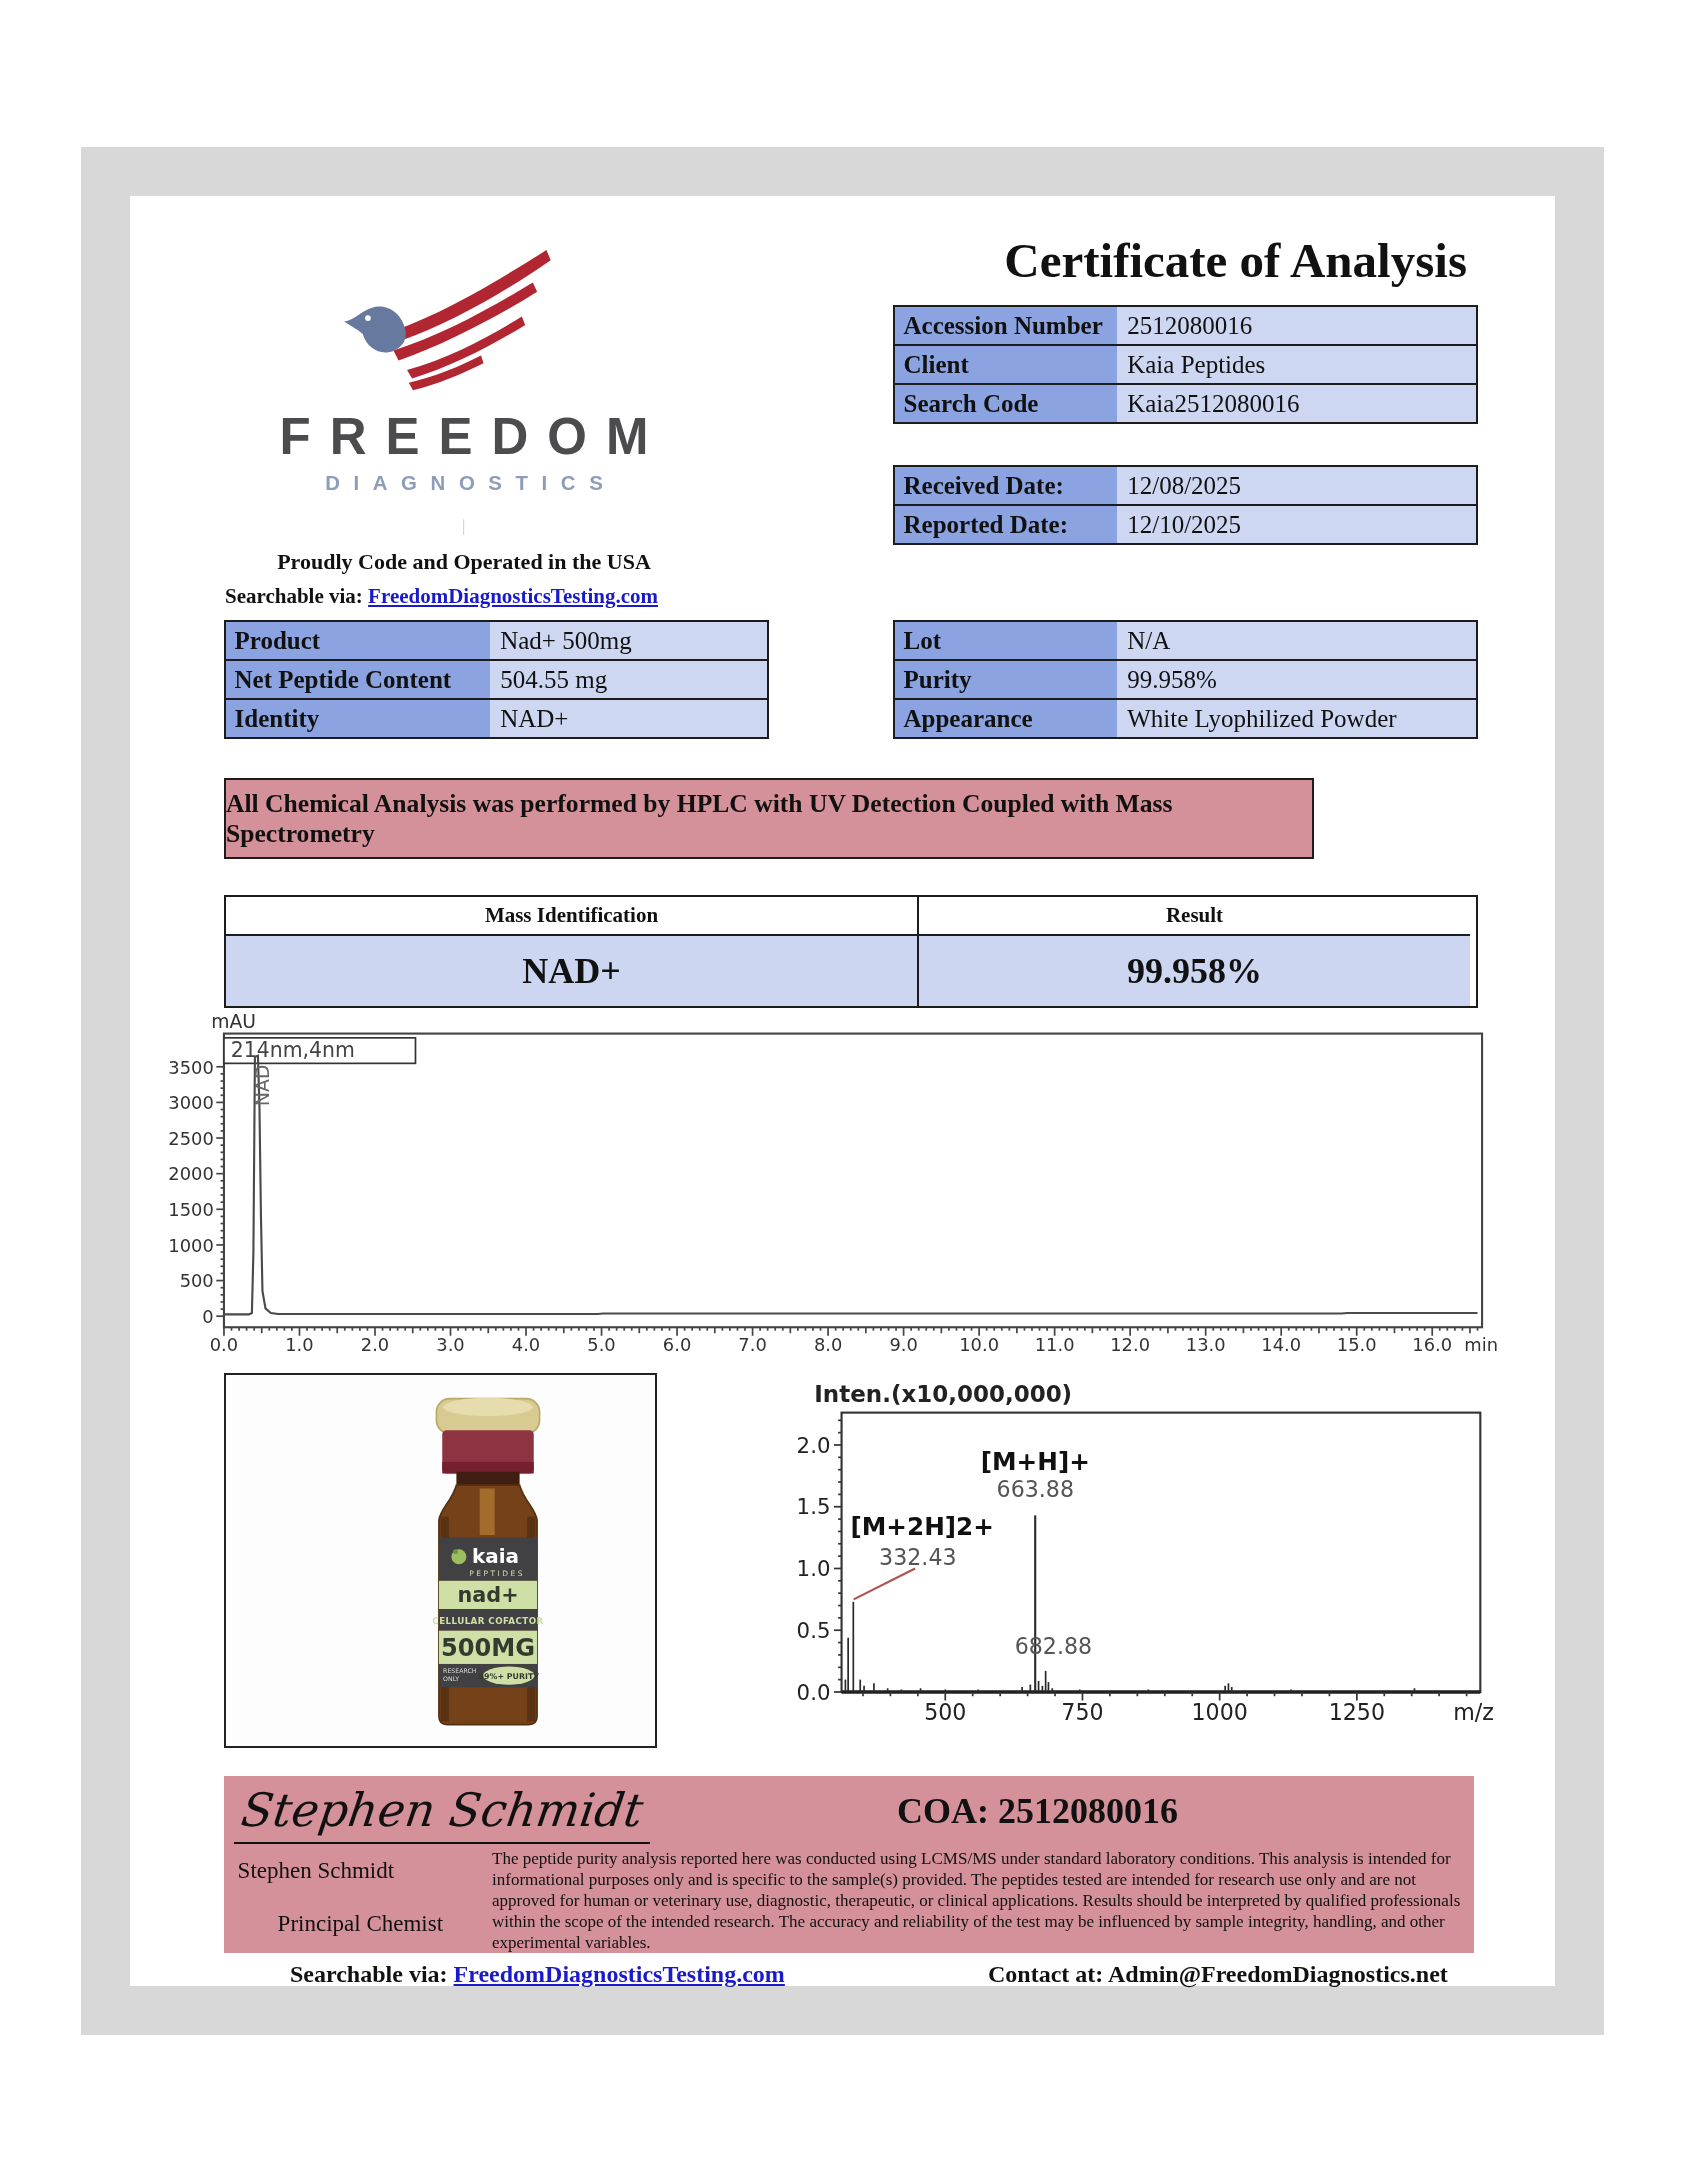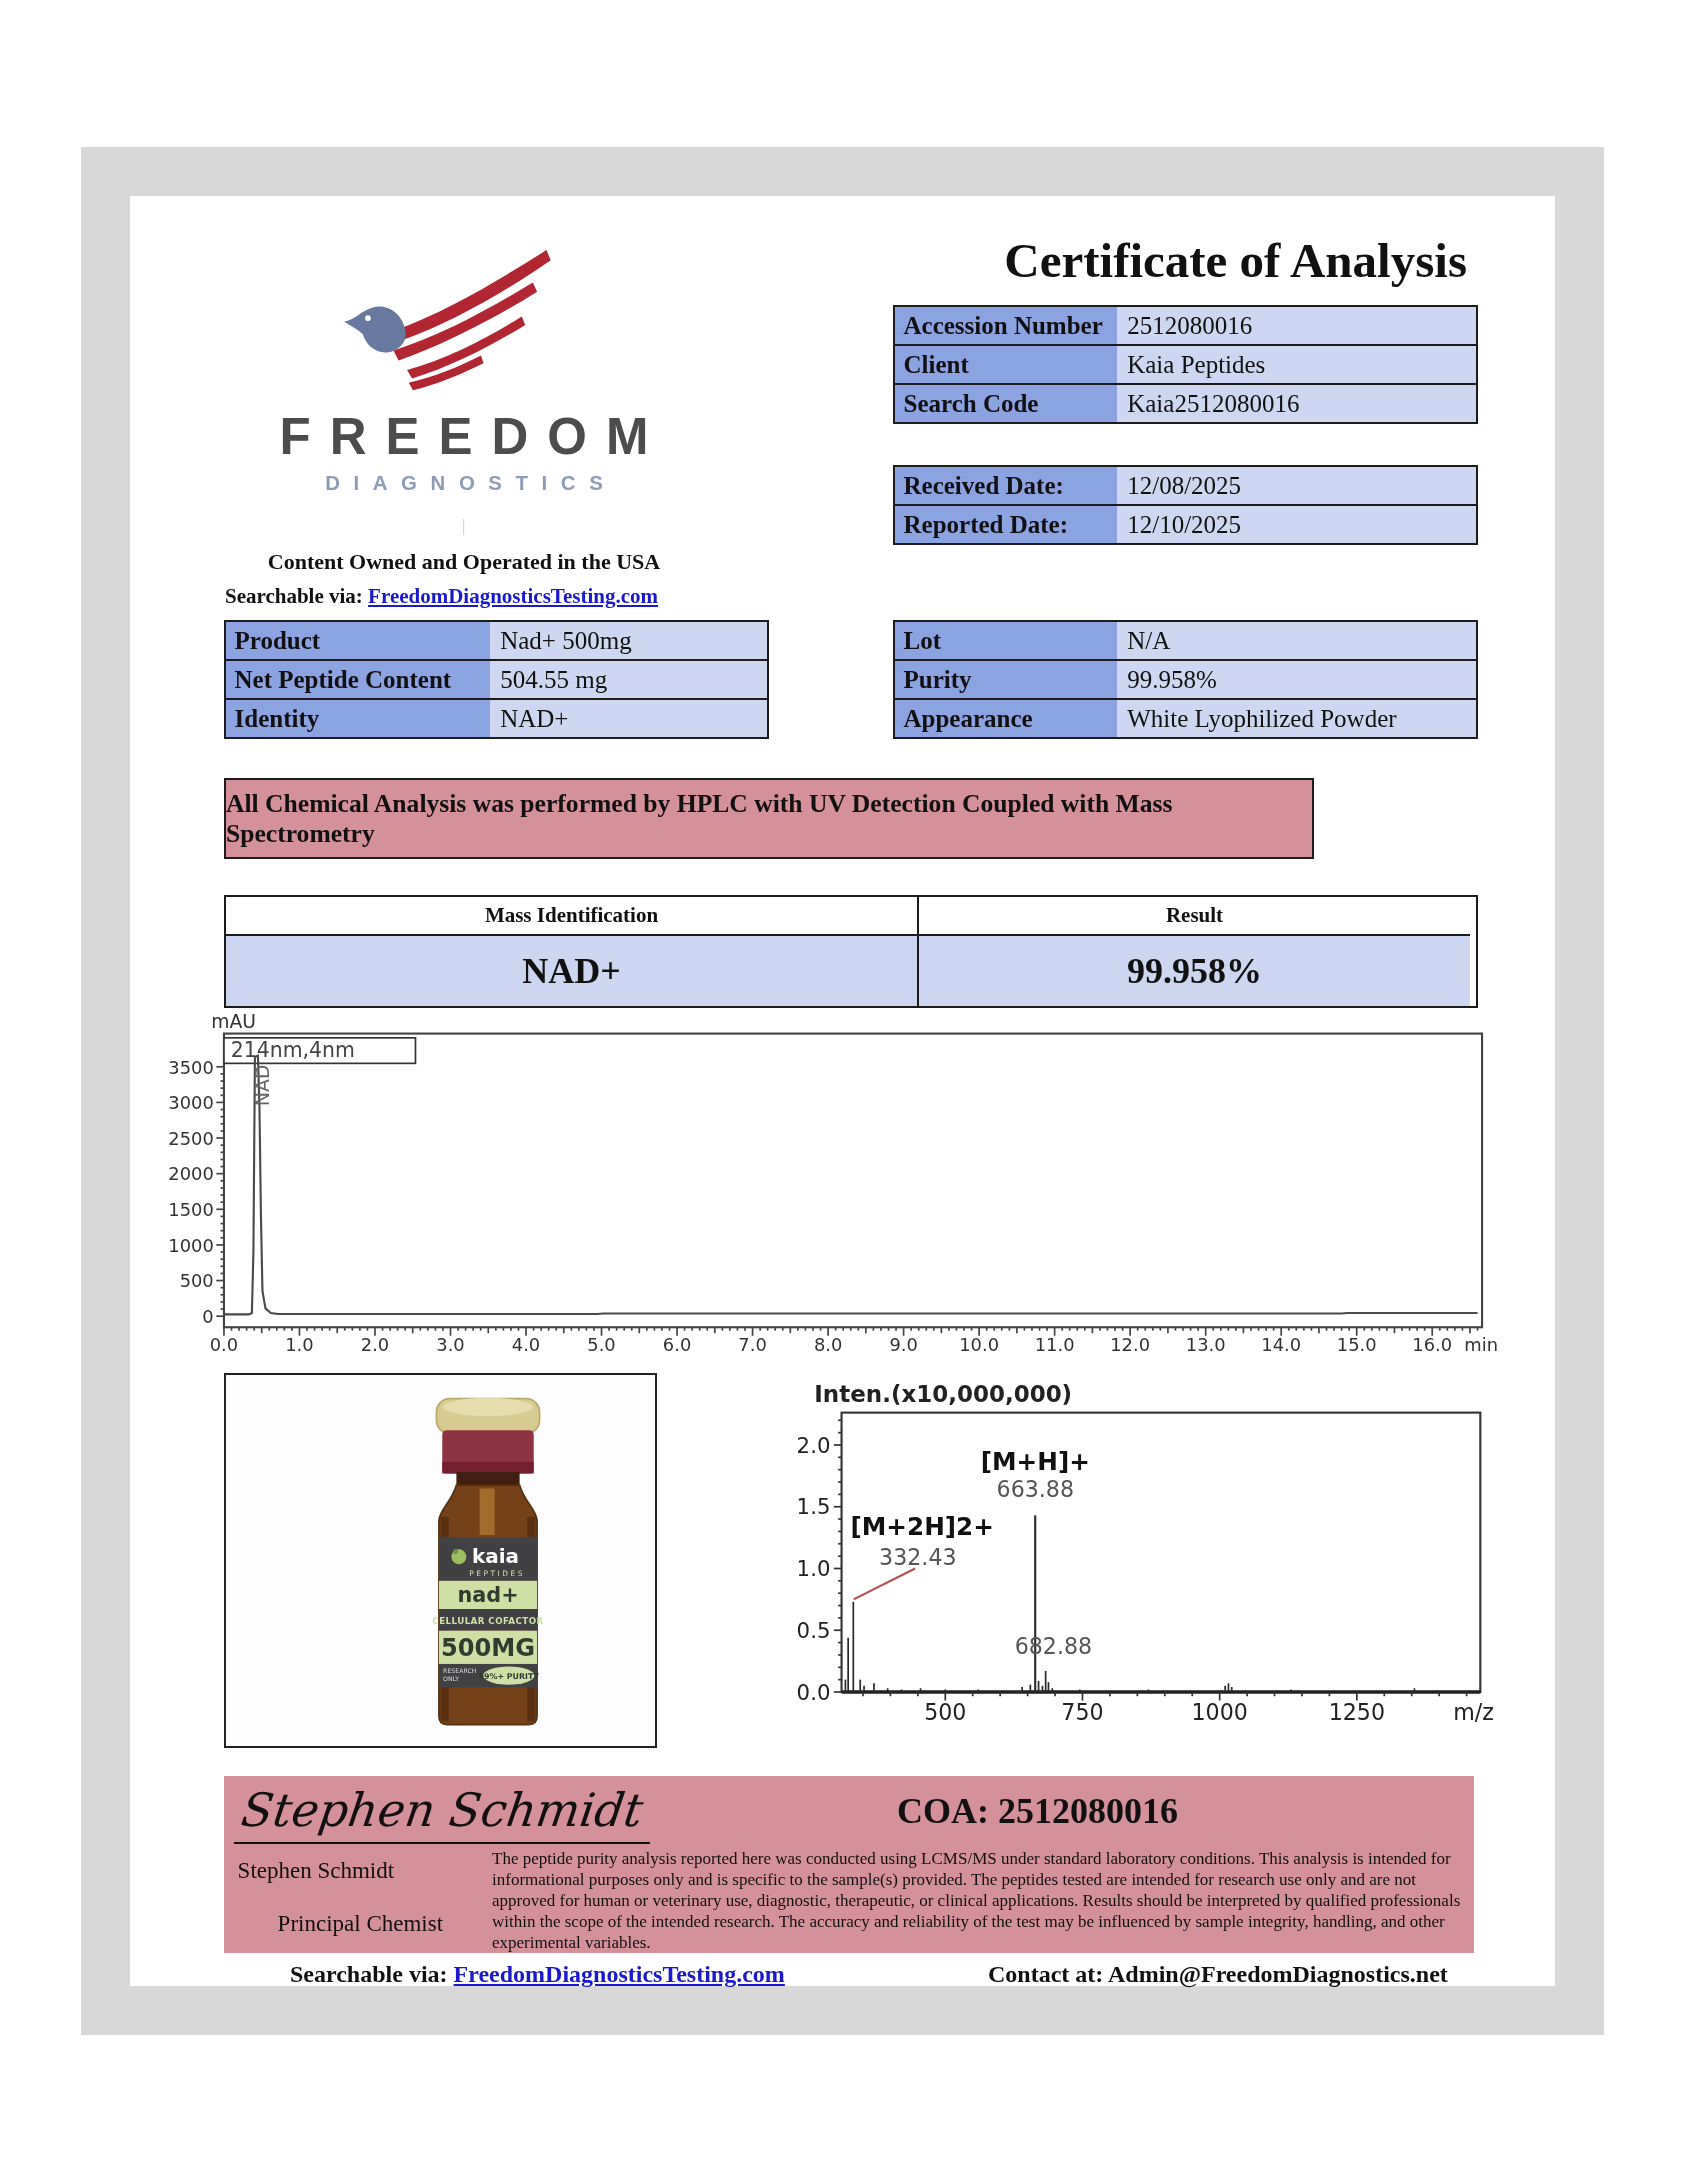--- a/index.html
+++ b/index.html
@@ -72,21 +72,21 @@
   <path d="M75,100 C135,78 195,42 252,6 L257,18 C205,54 140,92 82,112 Z" fill="#b22632"></path>
   <path d="M72,124 C130,106 190,72 236,44 L241,55 C195,84 132,117 78,136 Z" fill="#b22632"></path>
   <path d="M88,147 C138,133 185,108 223,84 L227,94 C187,119 140,143 94,157 Z" fill="#b22632"></path>
   <path d="M90,162 C120,155 150,143 175,130 L178,139 C152,152 122,164 95,171 Z" fill="#b22632"></path>
   <path d="M86,100 C82,80 64,68 46,74 C34,78 26,88 14,90 C24,97 30,99 36,105 C41,122 58,131 73,124 C84,119 88,110 86,100 Z" fill="#68799f"></path>
   <circle cx="42" cy="86" r="3.4" fill="#ffffff"></circle>
 </svg>
 <div class="abs logo-name">FREEDOM</div>
 <div class="abs logo-sub">DIAGNOSTICS</div>
 <div class="abs logo-tick">|</div>
-<div class="abs tagline">Content Owned and Operated in the USA</div>
+<div class="abs tagline">Proudly Code and Operated in the USA</div>
 <div class="abs search-line">
   <span>Searchable via:</span>
   <a class="link" href="#">FreedomDiagnosticsTesting.com</a>
 </div>
 
 <div class="abs title">Certificate of Analysis</div>
 
 <div class="abs kv t-acc">
     <div class="kv-row">
       <div class="kv-label">Accession Number</div>

